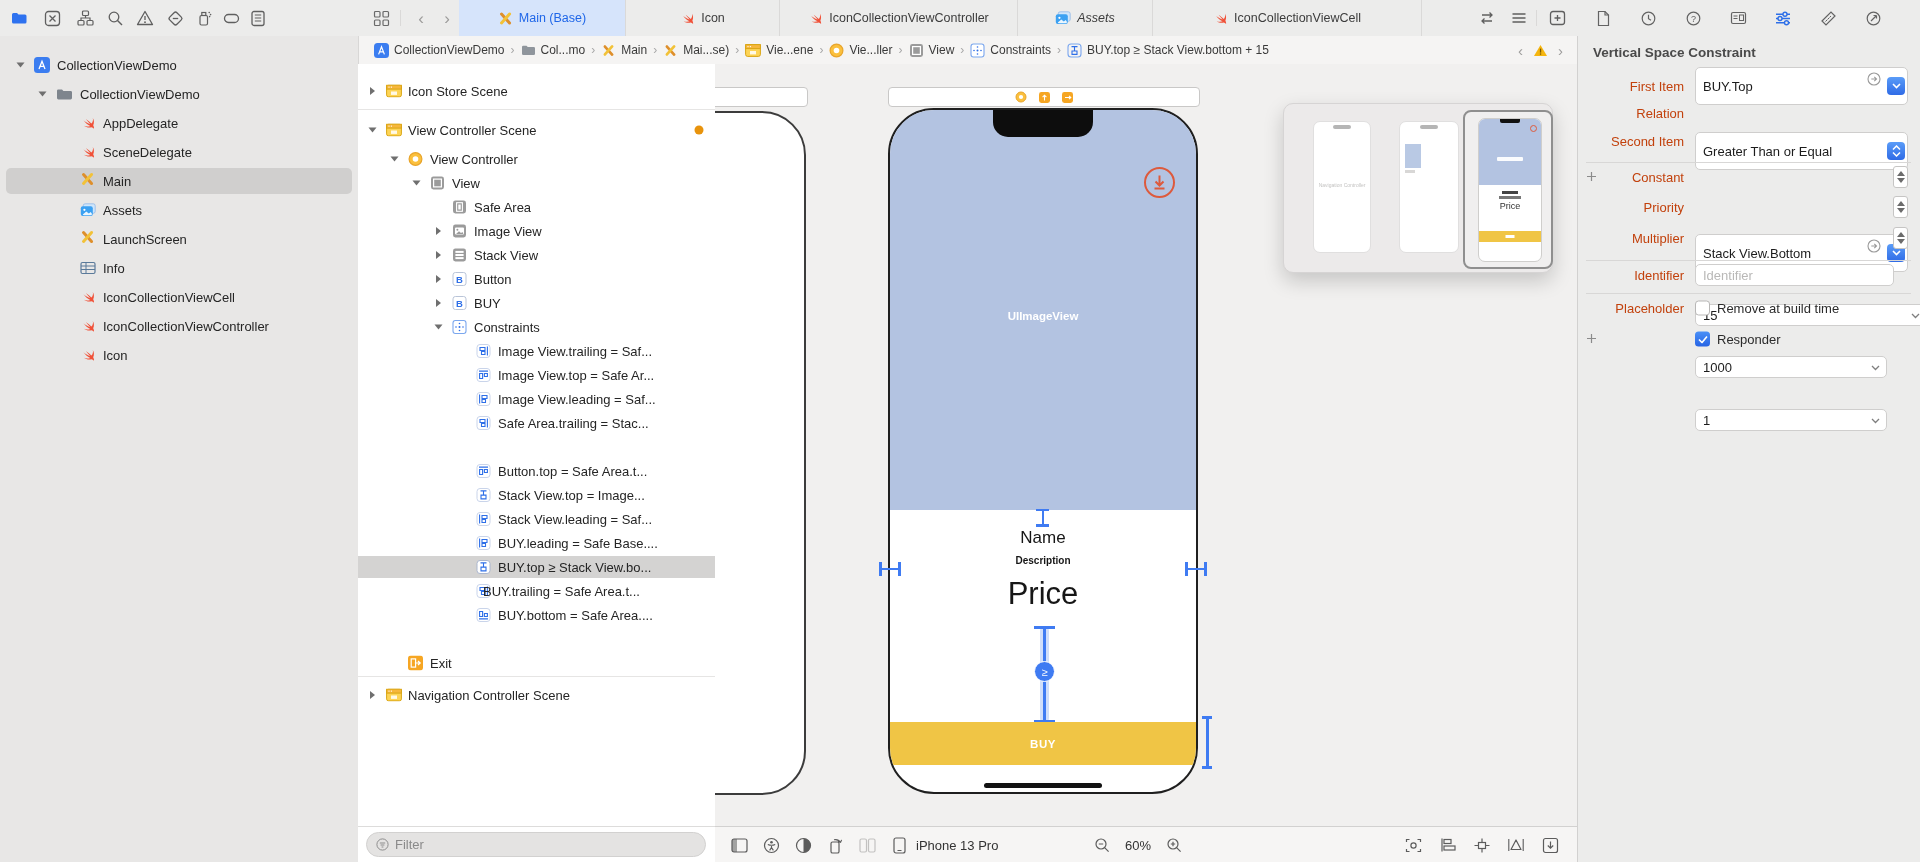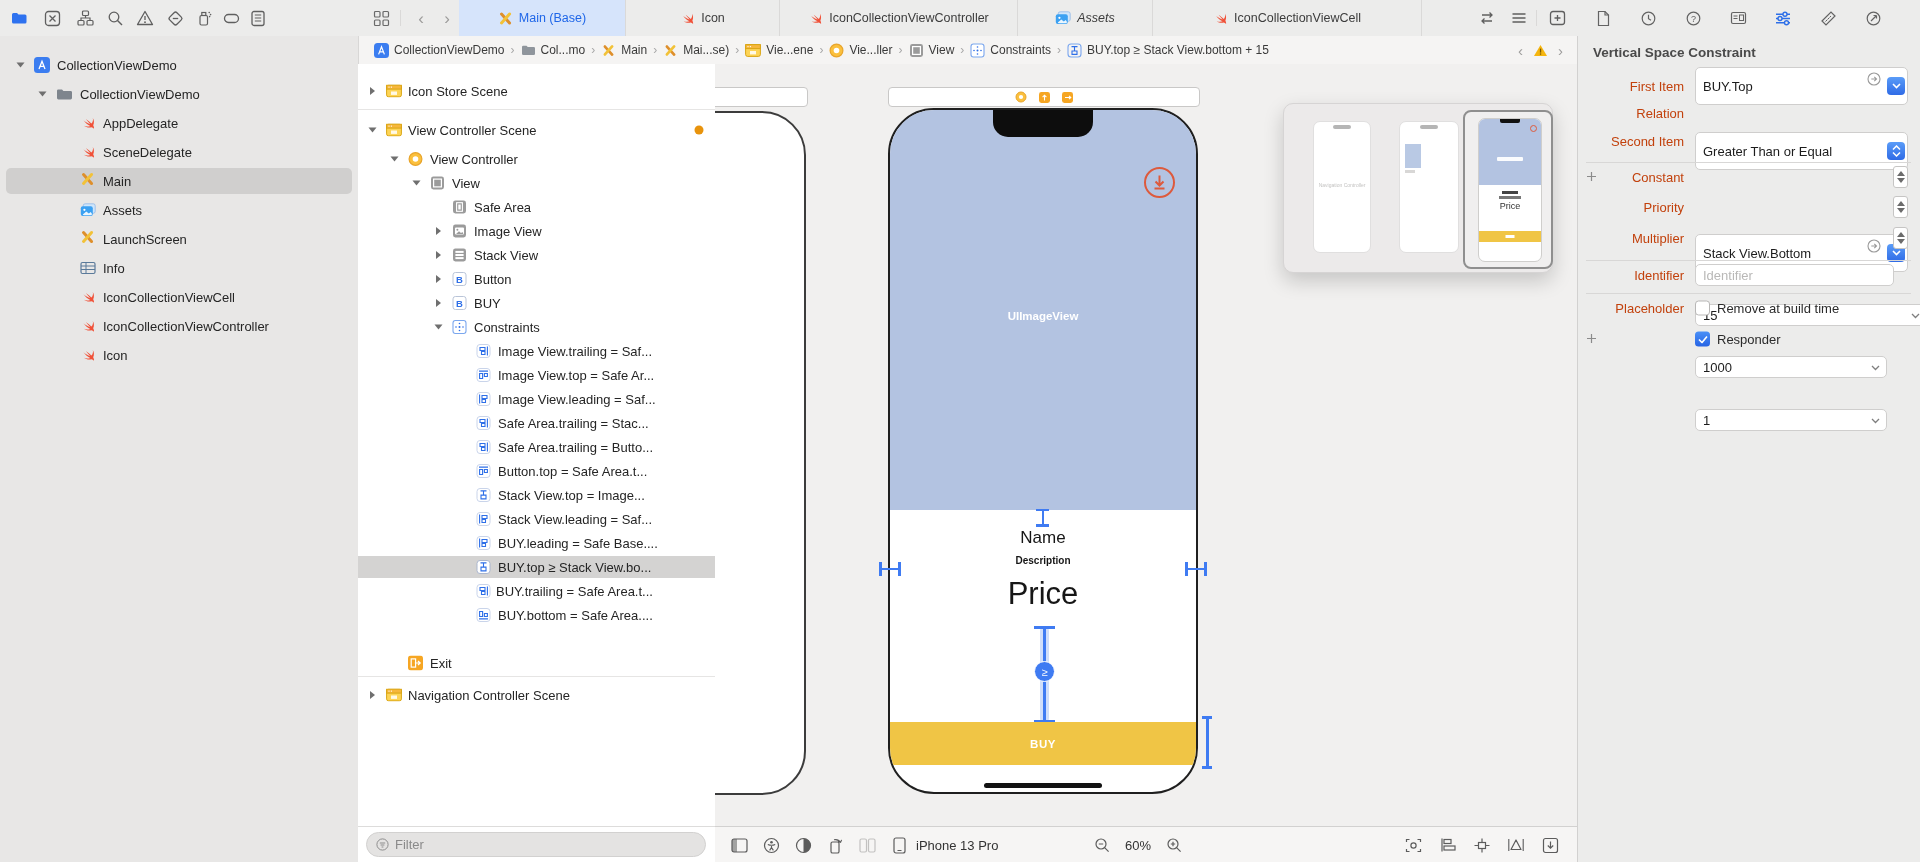--- a/index.html
+++ b/index.html
@@ -592,82 +592,73 @@
     </div>
     <div class="trow" style="top:348px">
       <span class="tic" style="left:118px">
           <svg width="15" height="15">
             <rect x="1" y="1" width="13" height="13" rx="3" fill="#fff" stroke="#c9d4ea" stroke-width="1"></rect>
             <path d="M11.4 3 V12 M4 4 H9 V7 H4 Z M5.5 8 H9 V11 H5.5 Z" stroke="#2e6fe8" stroke-width="1.1" fill="none"></path>
           </svg>
         </span>
       <span class="tl" style="left:140px">Safe Area.trailing = Stac...</span>
     </div>
-    <div class="trow" style="top:372px">
+    <div class="trow" style="top:396px">
+      <span class="tic" style="left:118px">
+          <svg width="15" height="15">
+            <rect x="1" y="1" width="13" height="13" rx="3" fill="#fff" stroke="#c9d4ea" stroke-width="1"></rect>
+            <path d="M3 3.6 H12 M3.6 6 H6.6 V11 H3.6 Z M8.4 6 H11.4 V9 H8.4 Z" stroke="#2e6fe8" stroke-width="1.1" fill="none"></path>
+          </svg>
+        </span>
+      <span class="tl" style="left:140px">Button.top = Safe Area.t...</span>
+    </div>
+    <div class="trow" style="top:420px">
+      <span class="tic" style="left:118px">
+          <svg width="15" height="15">
+            <rect x="1" y="1" width="13" height="13" rx="3" fill="#fff" stroke="#c9d4ea" stroke-width="1"></rect>
+            <path d="M4.5 3.4 H10.5 M7.5 3.4 V7.6 M5 7.6 H10 V11.4 H5 Z" stroke="#2e6fe8" stroke-width="1.1" fill="none"></path>
+          </svg>
+        </span>
+      <span class="tl" style="left:140px">Stack View.top = Image...</span>
+    </div>
+    <div class="trow" style="top:444px">
+      <span class="tic" style="left:118px">
+          <svg width="15" height="15">
+            <rect x="1" y="1" width="13" height="13" rx="3" fill="#fff" stroke="#c9d4ea" stroke-width="1"></rect>
+            <path d="M3.6 3 V12 M6 4 H11 V7 H6 Z M6 8 H9.5 V11 H6 Z" stroke="#2e6fe8" stroke-width="1.1" fill="none"></path>
+          </svg>
+        </span>
+      <span class="tl" style="left:140px">Stack View.leading = Saf...</span>
+    </div>
+    <div class="trow" style="top:468px">
+      <span class="tic" style="left:118px">
+          <svg width="15" height="15">
+            <rect x="1" y="1" width="13" height="13" rx="3" fill="#fff" stroke="#c9d4ea" stroke-width="1"></rect>
+            <path d="M3.6 3 V12 M6 4 H11 V7 H6 Z M6 8 H9.5 V11 H6 Z" stroke="#2e6fe8" stroke-width="1.1" fill="none"></path>
+          </svg>
+        </span>
+      <span class="tl" style="left:140px">BUY.leading = Safe Base....</span>
+    </div>
+    <div class="trow sel" style="top:492px">
+      <span class="tic" style="left:118px">
+          <svg width="15" height="15">
+            <rect x="1" y="1" width="13" height="13" rx="3" fill="#fff" stroke="#aab6cf" stroke-width="1"></rect>
+            <path d="M4.5 3.4 H10.5 M7.5 3.4 V7.6 M5 7.6 H10 V11.4 H5 Z" stroke="#2e6fe8" stroke-width="1.1" fill="none"></path>
+          </svg>
+        </span>
+      <span class="tl" style="left:140px">BUY.top ≥ Stack View.bo...</span>
+    </div>
+    <div class="trow" style="top:516px">
       <span class="tic" style="left:118px">
           <svg width="15" height="15">
             <rect x="1" y="1" width="13" height="13" rx="3" fill="#fff" stroke="#c9d4ea" stroke-width="1"></rect>
             <path d="M11.4 3 V12 M4 4 H9 V7 H4 Z M5.5 8 H9 V11 H5.5 Z" stroke="#2e6fe8" stroke-width="1.1" fill="none"></path>
           </svg>
         </span>
-      <span class="tl" style="left:140px">Safe Area.trailing = Butto...</span>
-    </div>
-    <div class="trow" style="top:396px">
-      <span class="tic" style="left:118px">
-          <svg width="15" height="15">
-            <rect x="1" y="1" width="13" height="13" rx="3" fill="#fff" stroke="#c9d4ea" stroke-width="1"></rect>
-            <path d="M3 3.6 H12 M3.6 6 H6.6 V11 H3.6 Z M8.4 6 H11.4 V9 H8.4 Z" stroke="#2e6fe8" stroke-width="1.1" fill="none"></path>
-          </svg>
-        </span>
-      <span class="tl" style="left:140px">Button.top = Safe Area.t...</span>
-    </div>
-    <div class="trow" style="top:420px">
-      <span class="tic" style="left:118px">
-          <svg width="15" height="15">
-            <rect x="1" y="1" width="13" height="13" rx="3" fill="#fff" stroke="#c9d4ea" stroke-width="1"></rect>
-            <path d="M4.5 3.4 H10.5 M7.5 3.4 V7.6 M5 7.6 H10 V11.4 H5 Z" stroke="#2e6fe8" stroke-width="1.1" fill="none"></path>
-          </svg>
-        </span>
-      <span class="tl" style="left:140px">Stack View.top = Image...</span>
-    </div>
-    <div class="trow" style="top:444px">
-      <span class="tic" style="left:118px">
-          <svg width="15" height="15">
-            <rect x="1" y="1" width="13" height="13" rx="3" fill="#fff" stroke="#c9d4ea" stroke-width="1"></rect>
-            <path d="M3.6 3 V12 M6 4 H11 V7 H6 Z M6 8 H9.5 V11 H6 Z" stroke="#2e6fe8" stroke-width="1.1" fill="none"></path>
-          </svg>
-        </span>
-      <span class="tl" style="left:140px">Stack View.leading = Saf...</span>
-    </div>
-    <div class="trow" style="top:468px">
-      <span class="tic" style="left:118px">
-          <svg width="15" height="15">
-            <rect x="1" y="1" width="13" height="13" rx="3" fill="#fff" stroke="#c9d4ea" stroke-width="1"></rect>
-            <path d="M3.6 3 V12 M6 4 H11 V7 H6 Z M6 8 H9.5 V11 H6 Z" stroke="#2e6fe8" stroke-width="1.1" fill="none"></path>
-          </svg>
-        </span>
-      <span class="tl" style="left:140px">BUY.leading = Safe Base....</span>
-    </div>
-    <div class="trow sel" style="top:492px">
-      <span class="tic" style="left:118px">
-          <svg width="15" height="15">
-            <rect x="1" y="1" width="13" height="13" rx="3" fill="#fff" stroke="#aab6cf" stroke-width="1"></rect>
-            <path d="M4.5 3.4 H10.5 M7.5 3.4 V7.6 M5 7.6 H10 V11.4 H5 Z" stroke="#2e6fe8" stroke-width="1.1" fill="none"></path>
-          </svg>
-        </span>
-      <span class="tl" style="left:140px">BUY.top ≥ Stack View.bo...</span>
-    </div>
-    <div class="trow" style="top:516px">
-      <span class="tic" style="left:118px">
-          <svg width="15" height="15">
-            <rect x="1" y="1" width="13" height="13" rx="3" fill="#fff" stroke="#c9d4ea" stroke-width="1"></rect>
-            <path d="M11.4 3 V12 M4 4 H9 V7 H4 Z M5.5 8 H9 V11 H5.5 Z" stroke="#2e6fe8" stroke-width="1.1" fill="none"></path>
-          </svg>
-        </span>
-      <span class="tl" style="left:138px">BUY.trailing = Safe Area.t...</span>
+      <span class="tl" style="left:125px">BUY.trailing = Safe Area.t...</span>
     </div>
     <div class="trow" style="top:540px">
       <span class="tic" style="left:118px">
           <svg width="15" height="15">
             <rect x="1" y="1" width="13" height="13" rx="3" fill="#fff" stroke="#c9d4ea" stroke-width="1"></rect>
             <path d="M3 11.4 H12 M3.6 4 H6.6 V9 H3.6 Z M8.4 6 H11.4 V9 H8.4 Z" stroke="#2e6fe8" stroke-width="1.1" fill="none"></path>
           </svg>
         </span>
       <span class="tl" style="left:140px">BUY.bottom = Safe Area....</span>
     </div>

